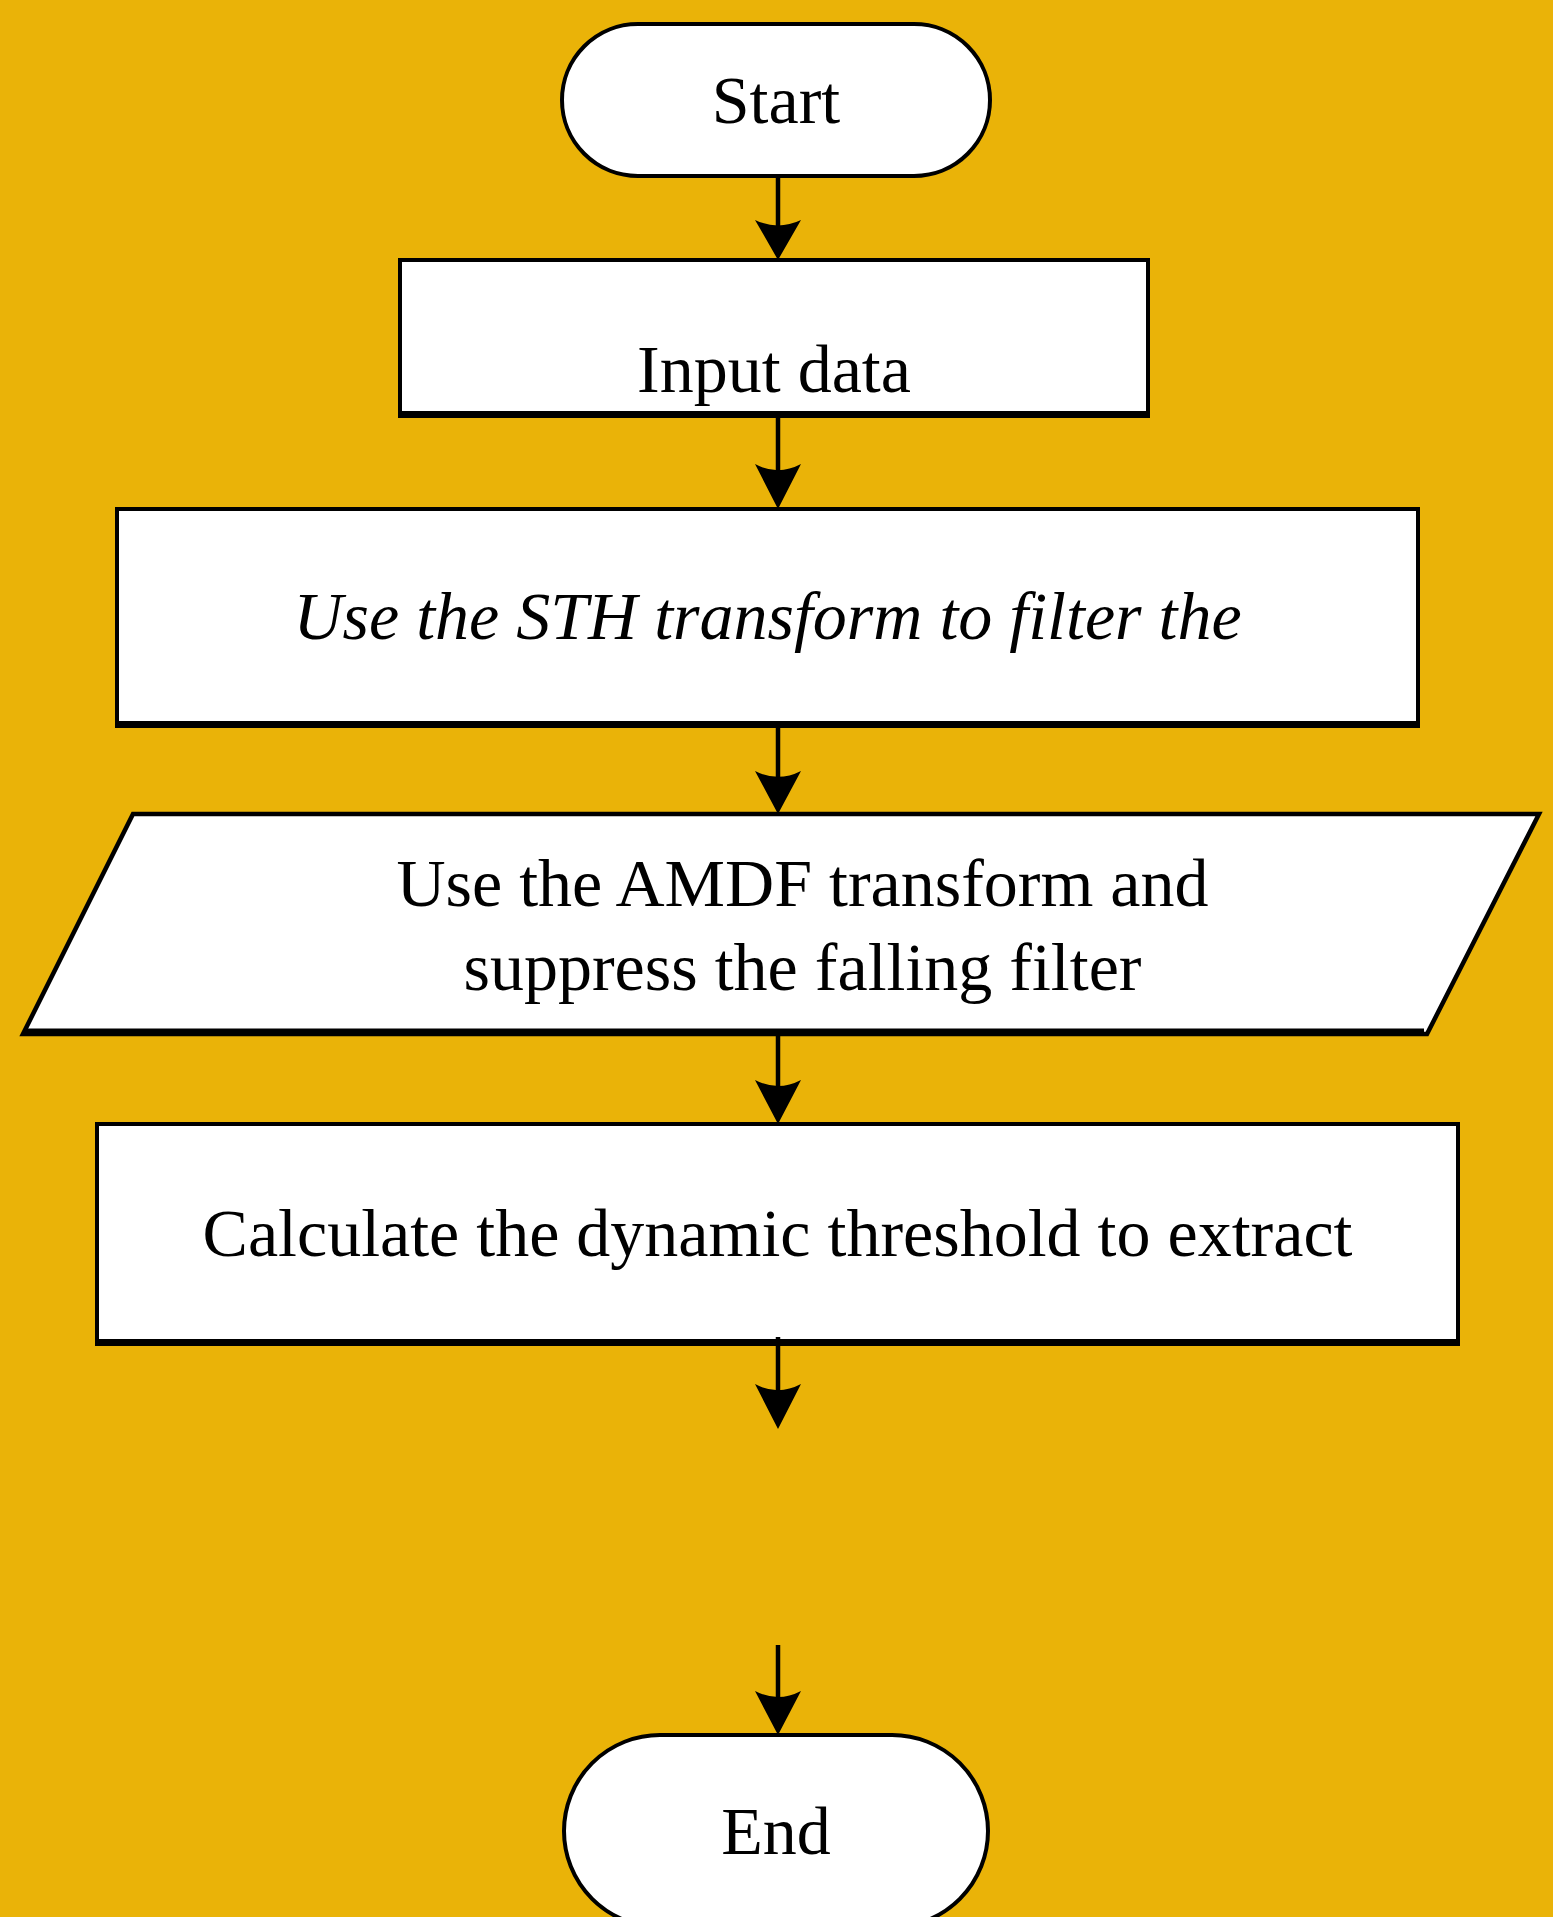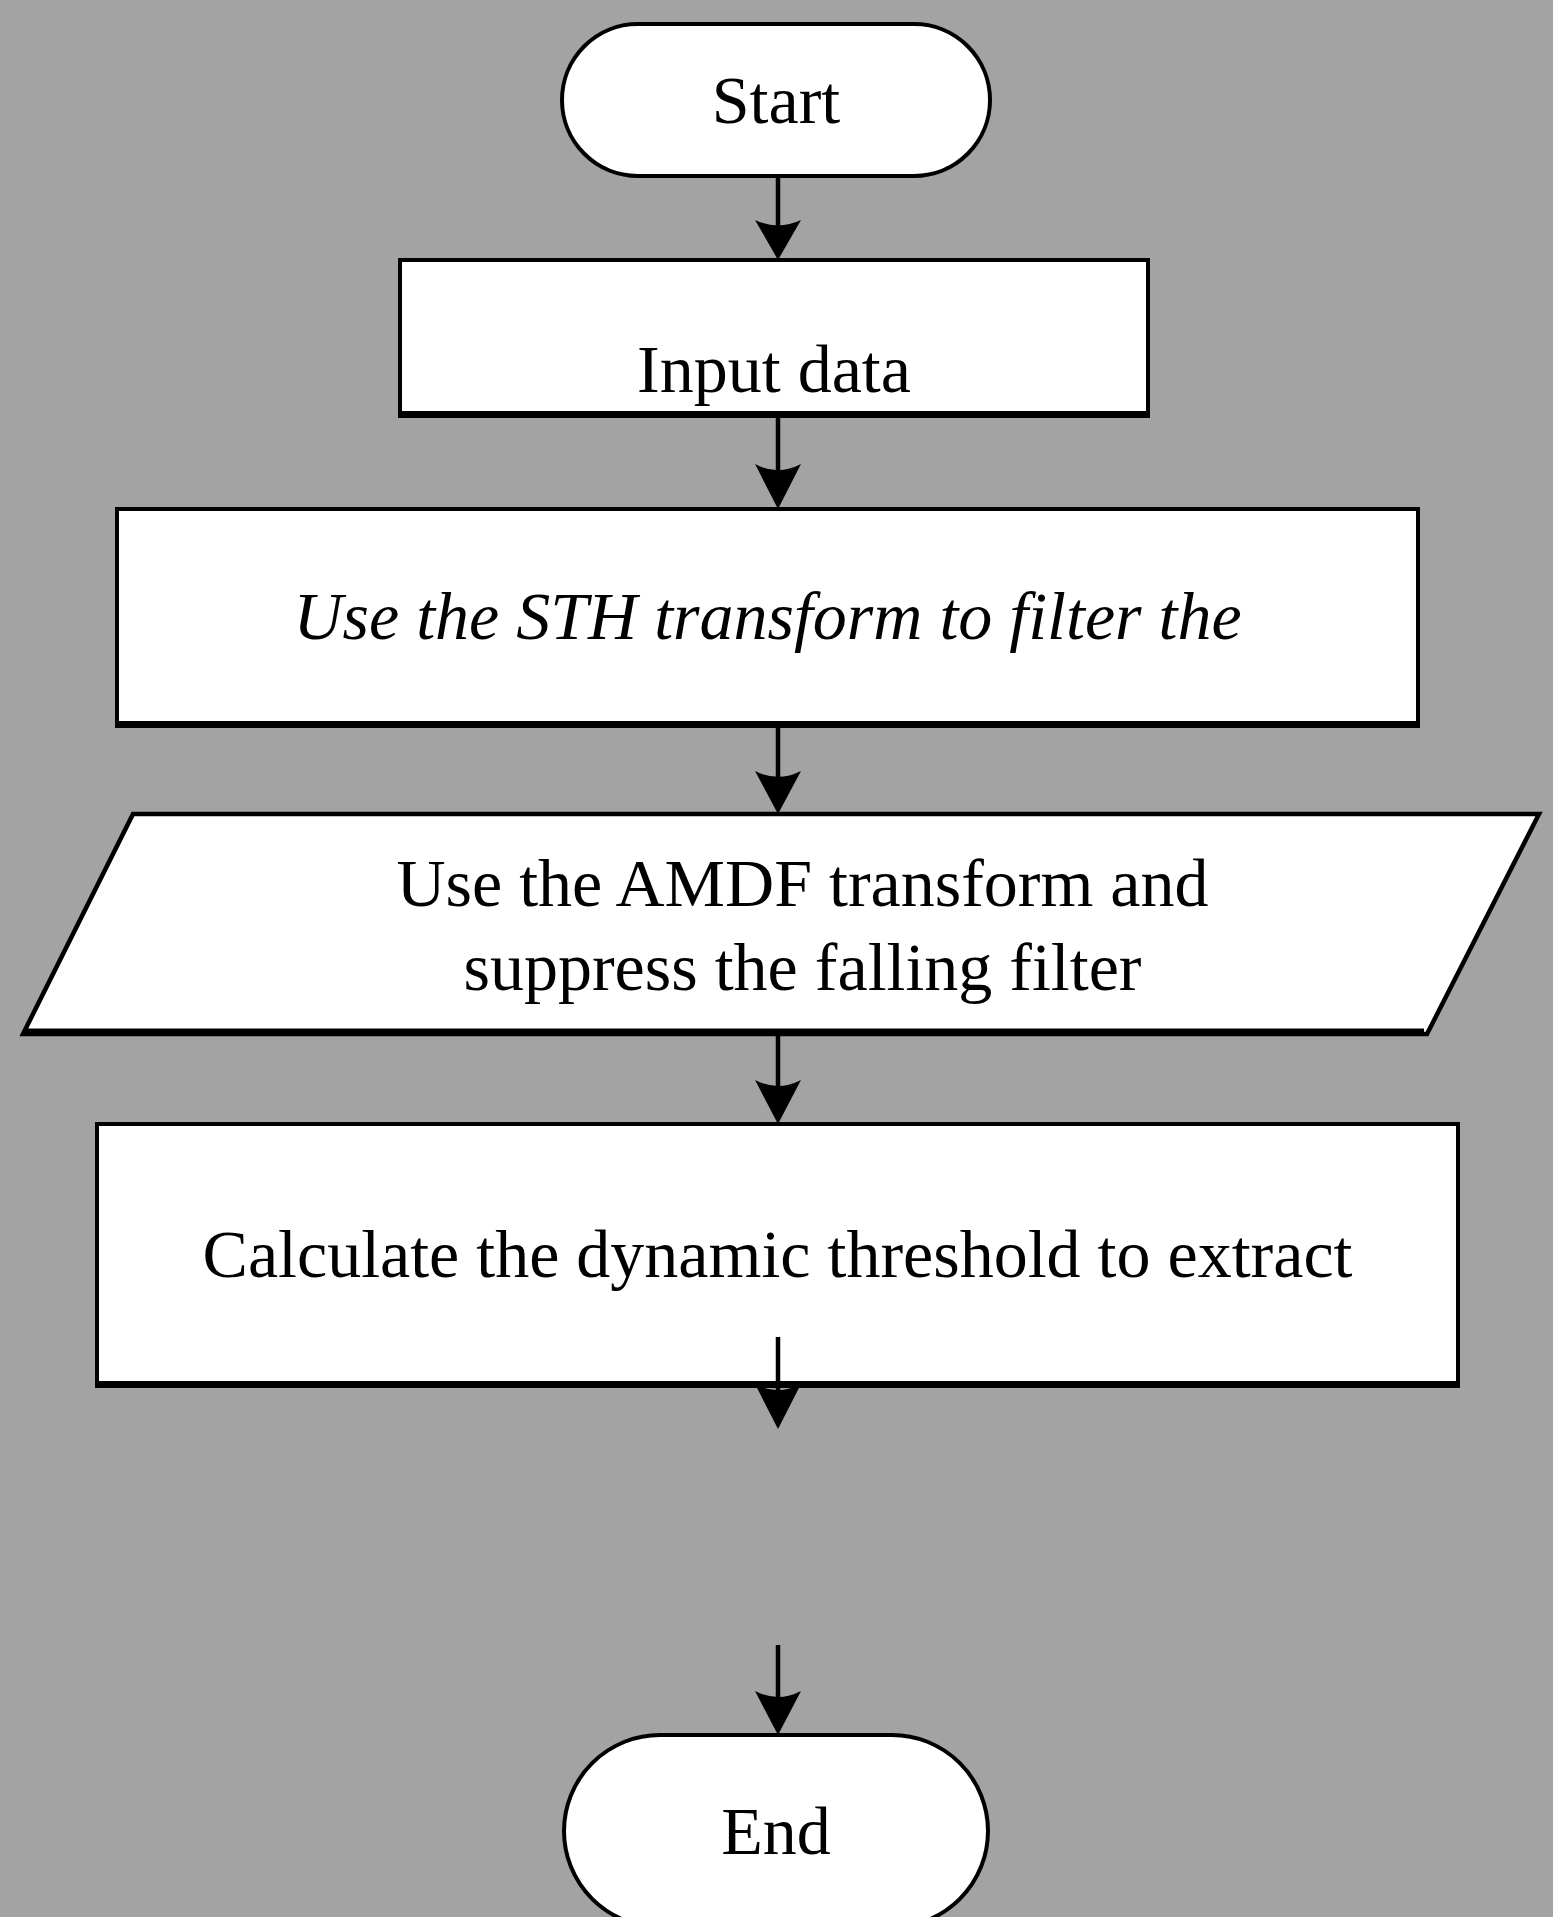--- a/index.html
+++ b/index.html
@@ -4,21 +4,21 @@
 <style>
   html, body {
     margin: 0;
     padding: 0;
     background: #ffffff;
   }
   .canvas {
     position: relative;
     width: 1553px;
     height: 1917px;
-    background: #a3a3a3;
+    background: #eab308;
     color: #000000;
     font-family: "Liberation Serif", "DejaVu Serif", serif;
     overflow: hidden;
   }
   .node {
     position: absolute;
     box-sizing: border-box;
     background: #ffffff;
     border: 4px solid #000000;
     display: flex;
@@ -117,21 +117,21 @@
   <div class="para-label" style="left:26px; top:811px; width:1553px; height:228px;">
     <span class="line">Use the AMDF transform and</span>
     <span class="line">suppress the falling filter</span>
   </div>
 
   <svg class="arrow" style="left:748px; top:1034px; height:90px;" viewBox="0 0 60 90" preserveAspectRatio="none">
     <line x1="30" y1="0" x2="30" y2="56"></line>
     <path d="M30,90 L7,46 Q30,58 53,46 Z"></path>
   </svg>
 
-  <div class="node rect" style="left:95px; top:1122px; width:1365px; height:266px;">
+  <div class="node rect" style="left:95px; top:1122px; width:1365px; height:224px;">
     <span class="line">Calculate the dynamic threshold to extract</span>
   </div>
 
   <svg class="arrow" style="left:748px; top:1337px; height:92px;" viewBox="0 0 60 90" preserveAspectRatio="none">
     <line x1="30" y1="0" x2="30" y2="56"></line>
     <path d="M30,90 L7,46 Q30,58 53,46 Z"></path>
   </svg>
 
 
   <svg class="arrow" style="left:748px; top:1645px; height:90px;" viewBox="0 0 60 90" preserveAspectRatio="none">

